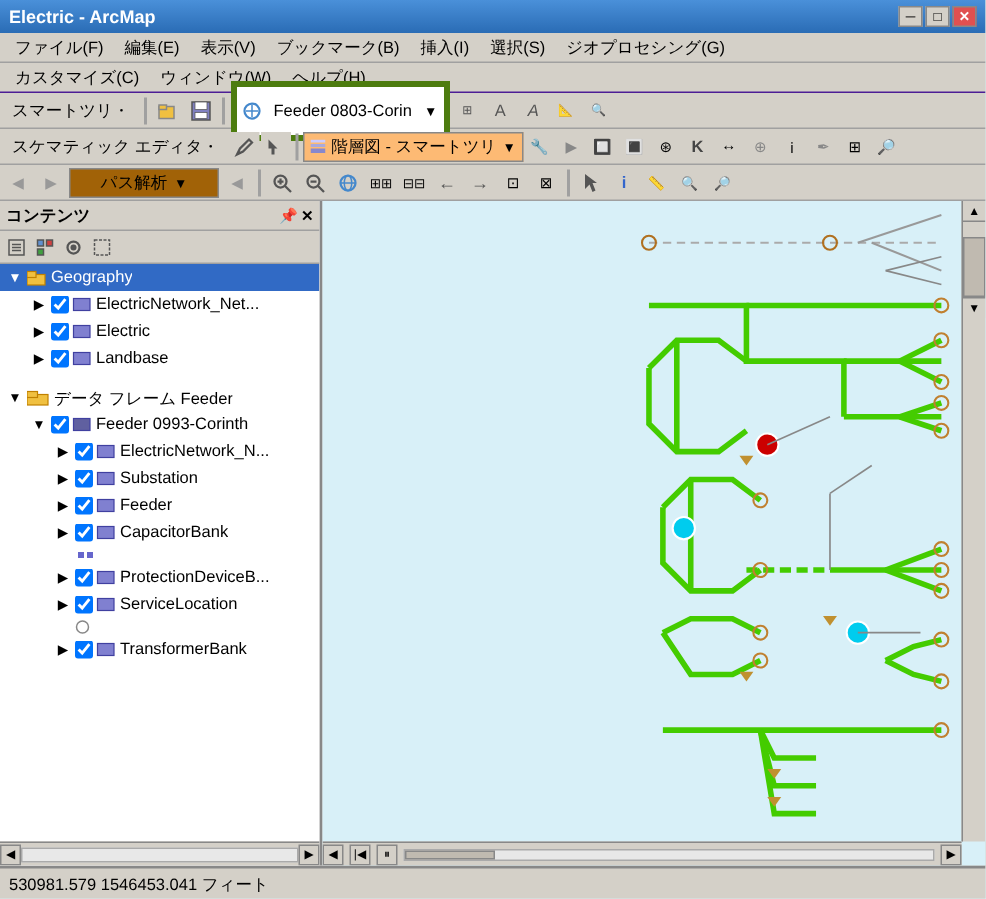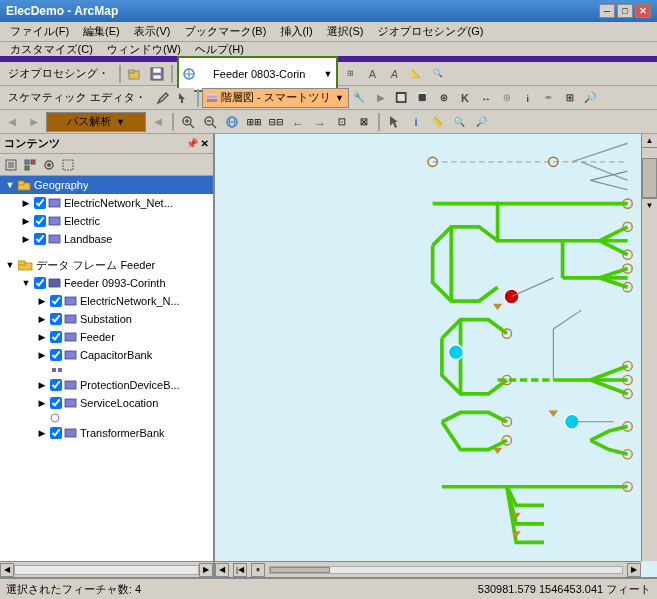--- a/index.html
+++ b/index.html
@@ -82,26 +82,26 @@
       border: 1px solid transparent;
       display: flex;
       align-items: center;
       justify-content: center;
       cursor: pointer;
       font-size: 10px;
     }
     .toolbar-dropdown {
       height: 20px;
       background: white;
-      border: 2px solid #4d7c0f;
+      border: 4px solid #4d7c0f;
       padding: 16px 4px;
       font-size: 11px;
       display: flex;
       align-items: center;
-      gap: 18px;
+      gap: 8px;
       min-width: 140px;
     }
 
     
     .path-bar {
       background: #d4d0c8;
       height: 24px;
       display: flex;
       align-items: center;
       padding: 0 2px;
@@ -256,21 +256,21 @@
     }
 
     
     .menu-bar-row2 {
       background: #d4d0c8;
       height: 20px;
       display: flex;
       align-items: center;
       padding: 0 4px;
       gap: 2px;
-      border-bottom: 6px solid #4c1d95;
+      border-bottom: 1px solid #4c1d95;
     }
 
     .schematic-toolbar {
       background: #d4d0c8;
       height: 24px;
       display: flex;
       align-items: center;
       padding: 0 2px;
       gap: 1px;
       border-bottom: 1px solid #a0a0a0;
@@ -298,21 +298,21 @@
 
     svg.map-svg {
       width: 100%;
       height: 100%;
     }
   </style>
 </head>
 <body>
 
 <div class="title-bar">
-  <span>ElecDemo - ArcMap</span>
+  <span>Electric - ArcMap</span>
   <div class="title-bar-buttons">
     <div class="title-btn">─</div>
     <div class="title-btn">□</div>
     <div class="title-btn close">✕</div>
   </div>
 </div>
 
 <div class="menu-bar">
   <span class="menu-item">ファイル(F)</span>
   <span class="menu-item">編集(E)</span>
@@ -323,21 +323,21 @@
   <span class="menu-item">ジオプロセシング(G)</span>
 </div>
 
 <div class="menu-bar-row2">
   <span class="menu-item">カスタマイズ(C)</span>
   <span class="menu-item">ウィンドウ(W)</span>
   <span class="menu-item">ヘルプ(H)</span>
 </div>
 
 <div class="toolbar">
-  <span class="menu-item">ジオプロセシング・</span>
+  <span class="menu-item">スマートツリ・</span>
   <div class="toolbar-separator"></div>
 
   <div class="toolbar-btn">
     <svg width="14" height="14" viewBox="0 0 14 14">
         <rect x="1" y="4" width="10" height="8" fill="#f0c040" stroke="#888" stroke-width="1"></rect>
         <rect x="1" y="3" width="5" height="3" fill="#f0c040" stroke="#888" stroke-width="1"></rect>
       </svg>
   </div>
   <div class="toolbar-btn">
     <svg width="14" height="14" viewBox="0 0 14 14">
@@ -760,15 +760,14 @@
       <div style="width:14px; height:14px; background:#d4d0c8; border:1px solid #888; display:flex; align-items:center; justify-content:center; font-size:8px; cursor:pointer;">⏸</div>
       <div style="flex:1; height:8px; background:#e8e8e8; border:1px solid #aaa;">
         <div style="width:60px; height:100%; background:#c0bab0; border:1px solid #888;"></div>
       </div>
       <div style="width:14px; height:14px; background:#d4d0c8; border:1px solid #888; display:flex; align-items:center; justify-content:center; font-size:8px; cursor:pointer;">▶</div>
     </div>
   </div>
 </div>
 
 <div class="status-bar">
-  <span>選択されたフィーチャ数: 4</span>
   <span>530981.579  1546453.041 フィート</span>
 </div>
 
 </body></html>

